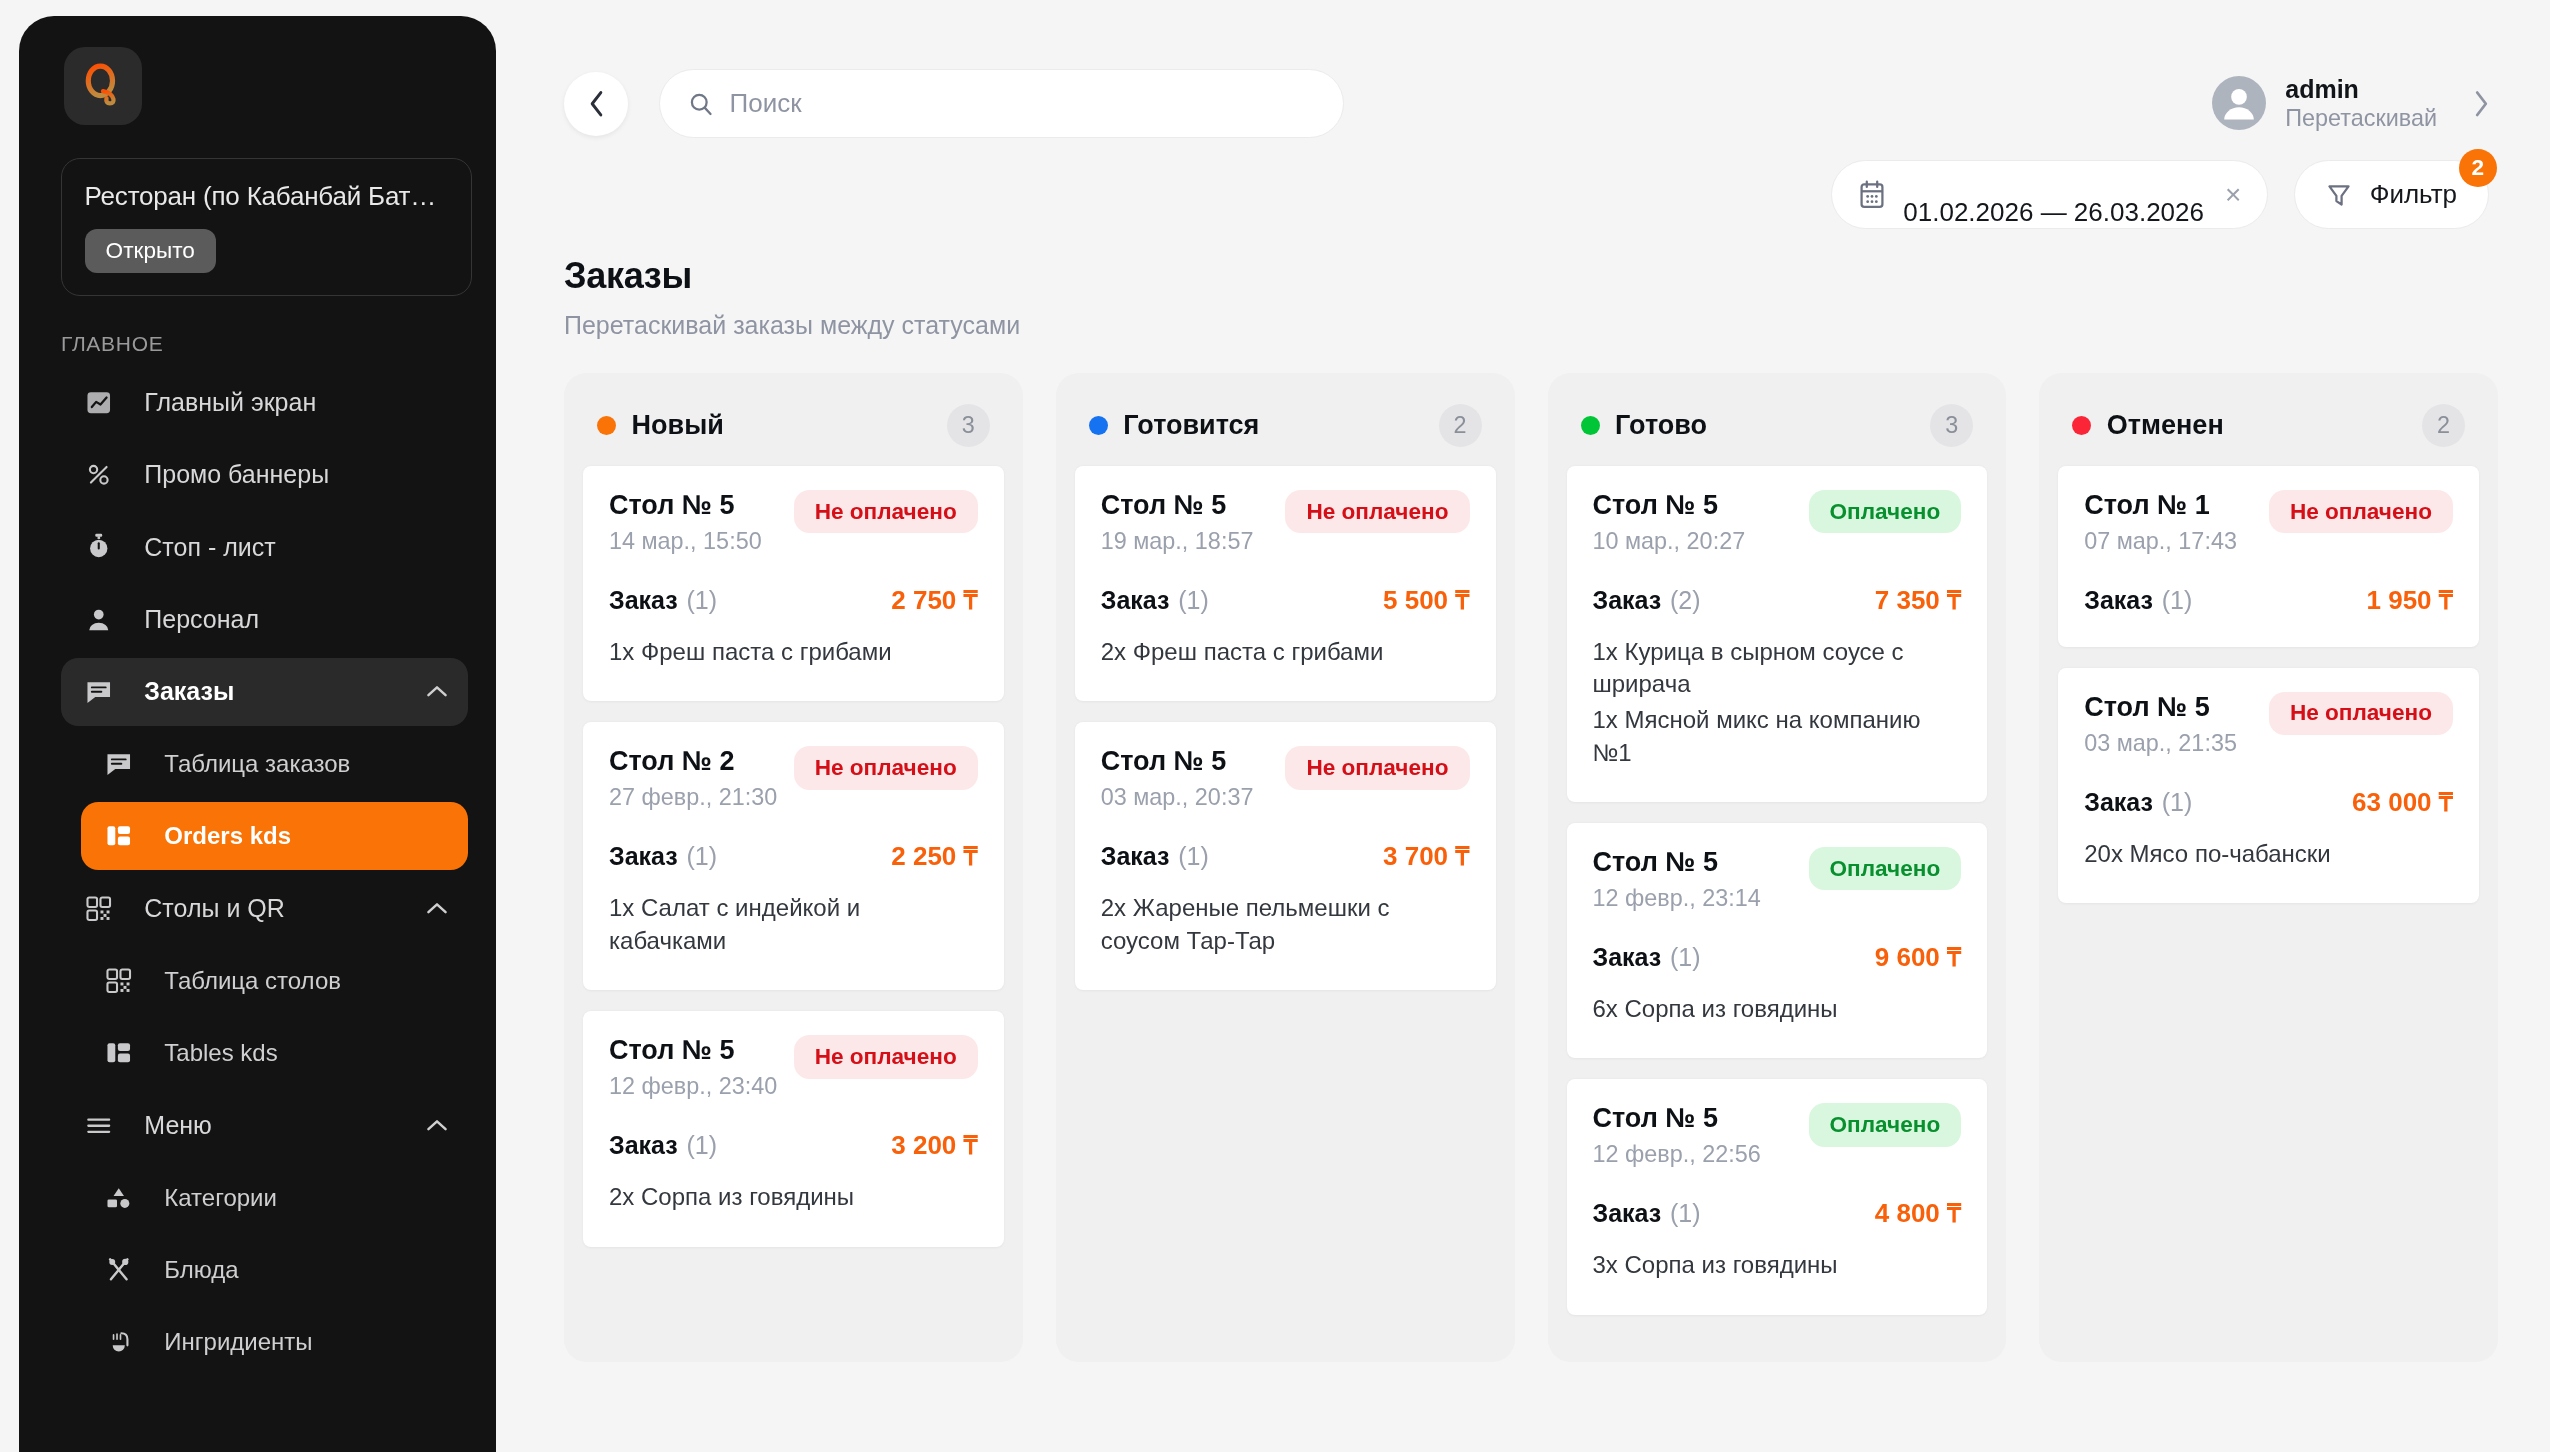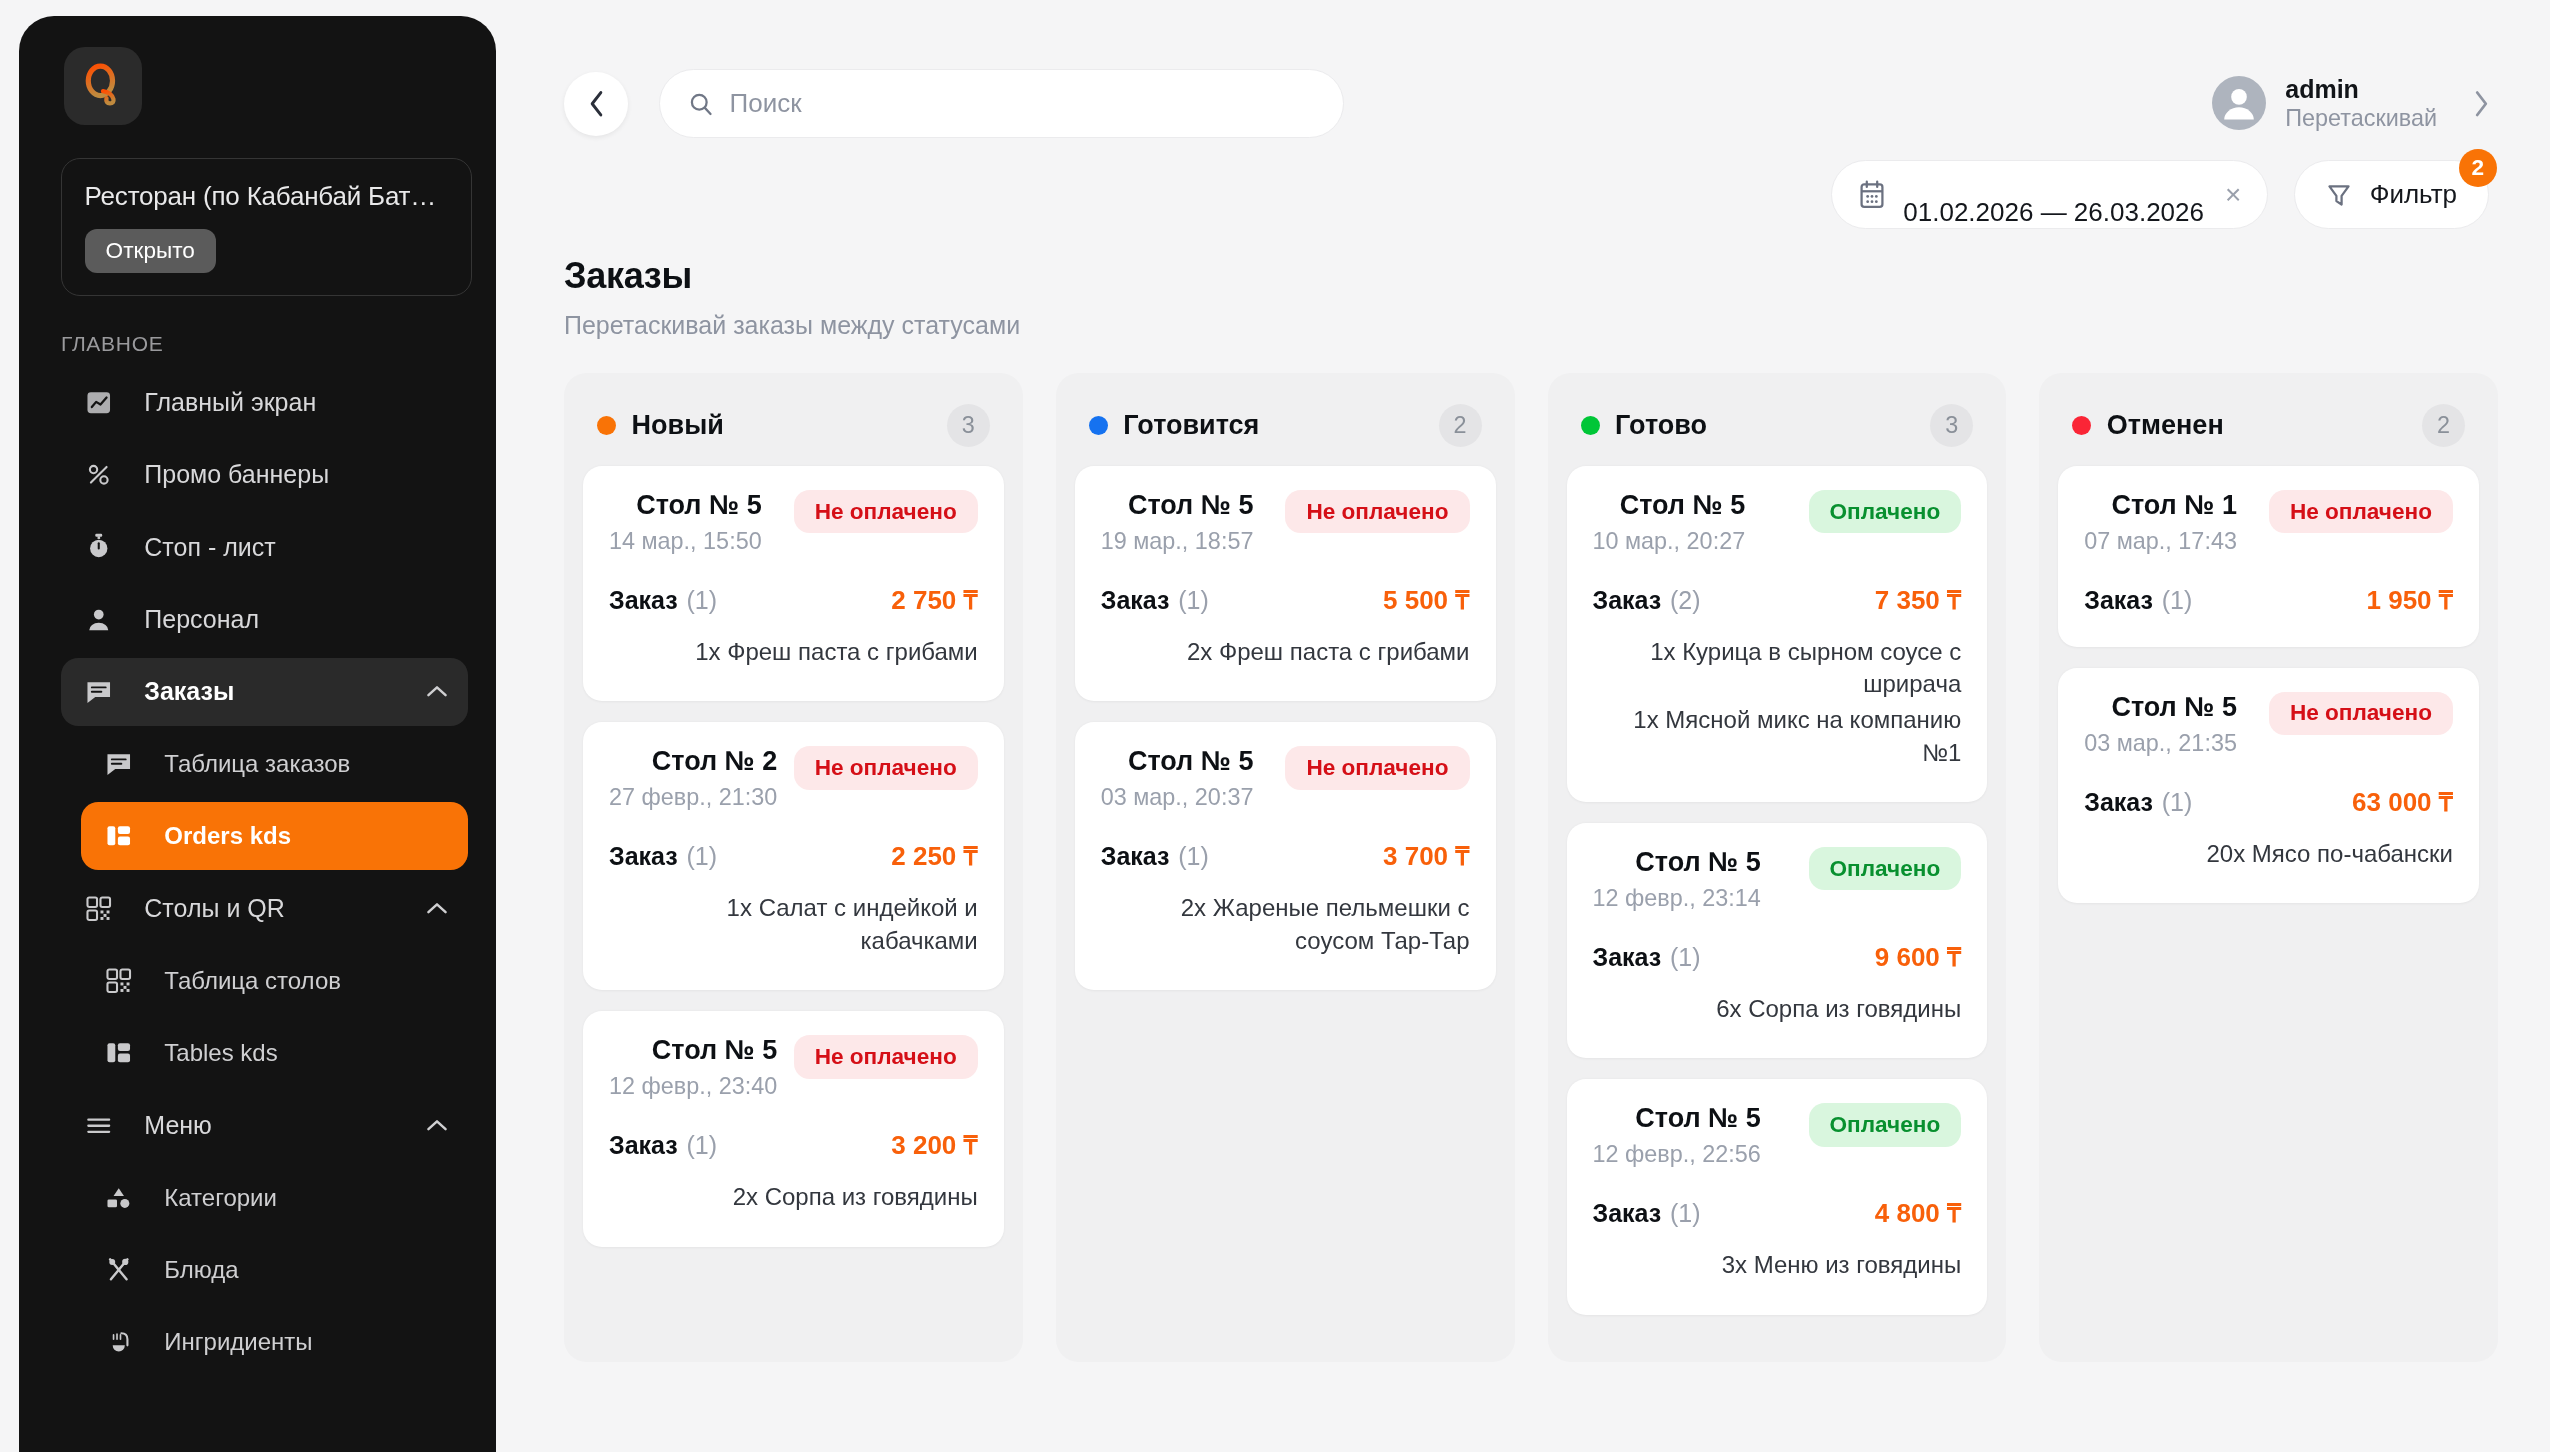--- a/index.html
+++ b/index.html
@@ -245,26 +245,25 @@
     border-radius: 22px;
     background: #e4e4e6;
     color: #8a9099;
     font-size: 23.4px;
     display: flex; align-items: center; justify-content: center;
     padding: 0 12px;
   }
 
   .card {
     background: #ffffff;
-    border-radius: 19px;
+    border-radius: 8px;
     padding: 24px 26px 29.5px 26px;
     margin-bottom: 21px;
     box-shadow: 0 0.9px 2.6px rgba(0,0,0,0.05);
     cursor: grab;
-    text-align: right;
   }
   .card-top { display: flex; align-items: flex-start; }
   .card-table { font-size: 27px; font-weight: bold; color: #0d1014; }
   .card-time { margin-top: 7px; font-size: 23.4px; color: #9aa0ac; }
   .pay-badge {
     margin-left: auto;
     font-size: 22.6px;
     font-weight: bold;
     border-radius: 15.6px;
     padding: 8.7px 21px;
@@ -707,21 +706,21 @@
                 <div class="card-time">12 февр., 22:56</div>
               </div>
               <span class="pay-badge pay-paid">Оплачено</span>
             </div>
             <div class="card-mid">
               <span class="order-label">Заказ</span>
               <span class="order-count">(1)</span>
               <span class="order-sum">4 800 ₸</span>
             </div>
             <div class="card-items">
-              <div class="card-item">3x Меню из говядины</div>
+              <div class="card-item">3x Сорпа из говядины</div>
             </div>
           </div>
         </div>
         <div class="column">
           <div class="col-head">
             <span class="dot" style="background:#fa2536"></span>
             <span class="col-title">Отменен</span>
             <span class="col-count">2</span>
           </div>
           <div class="card">

